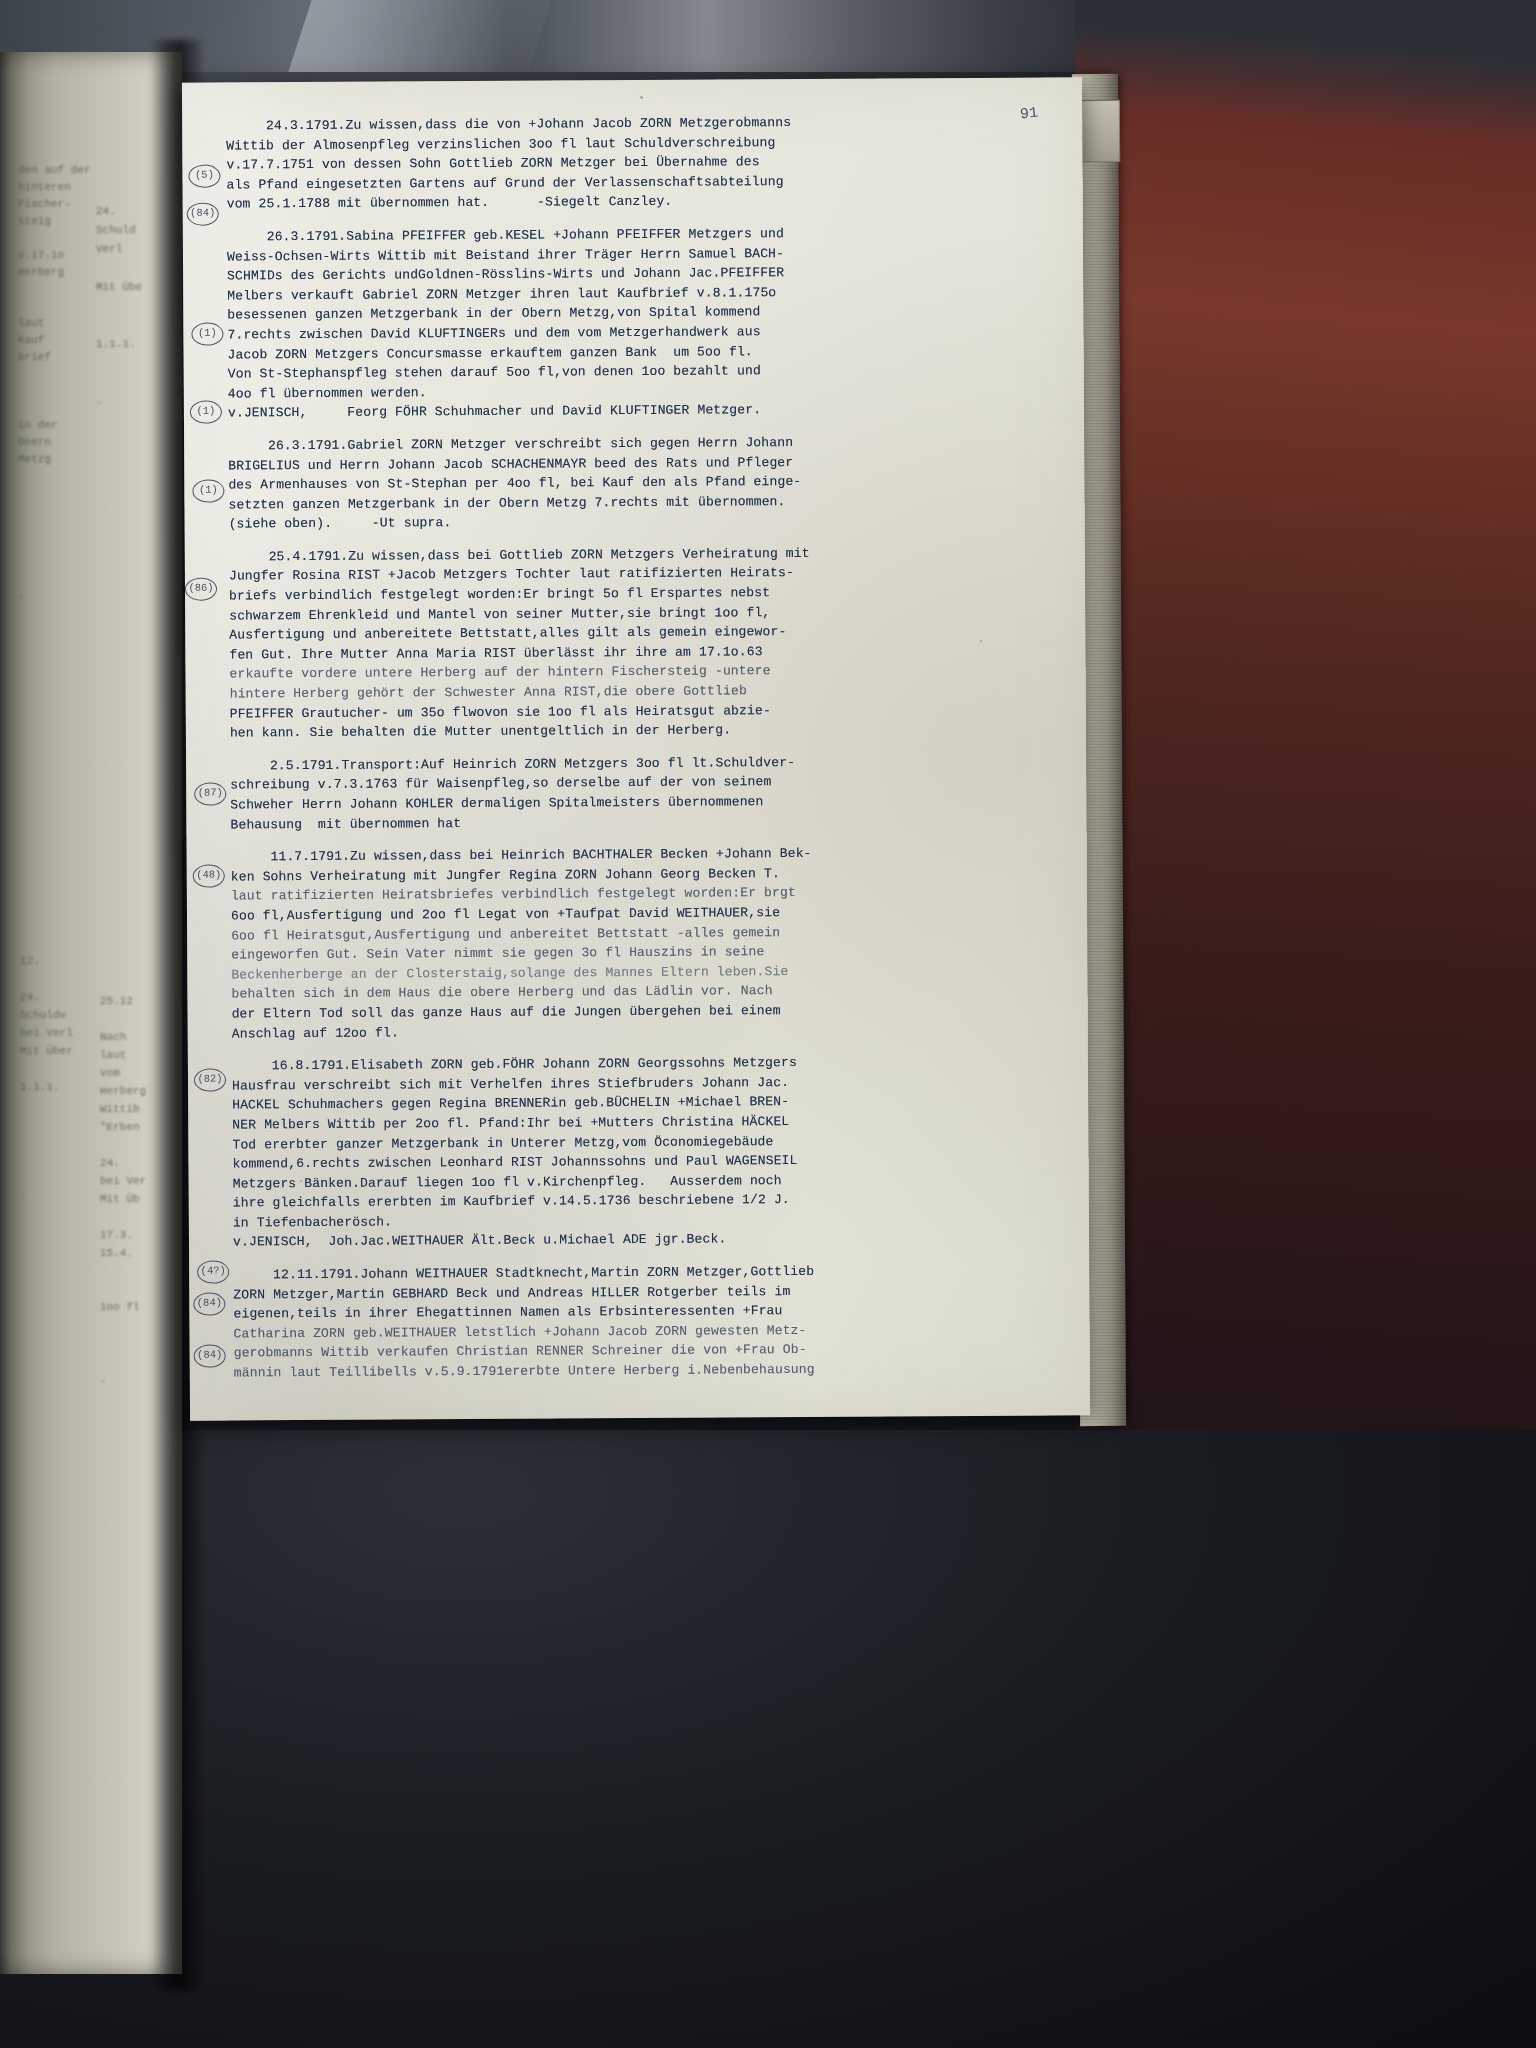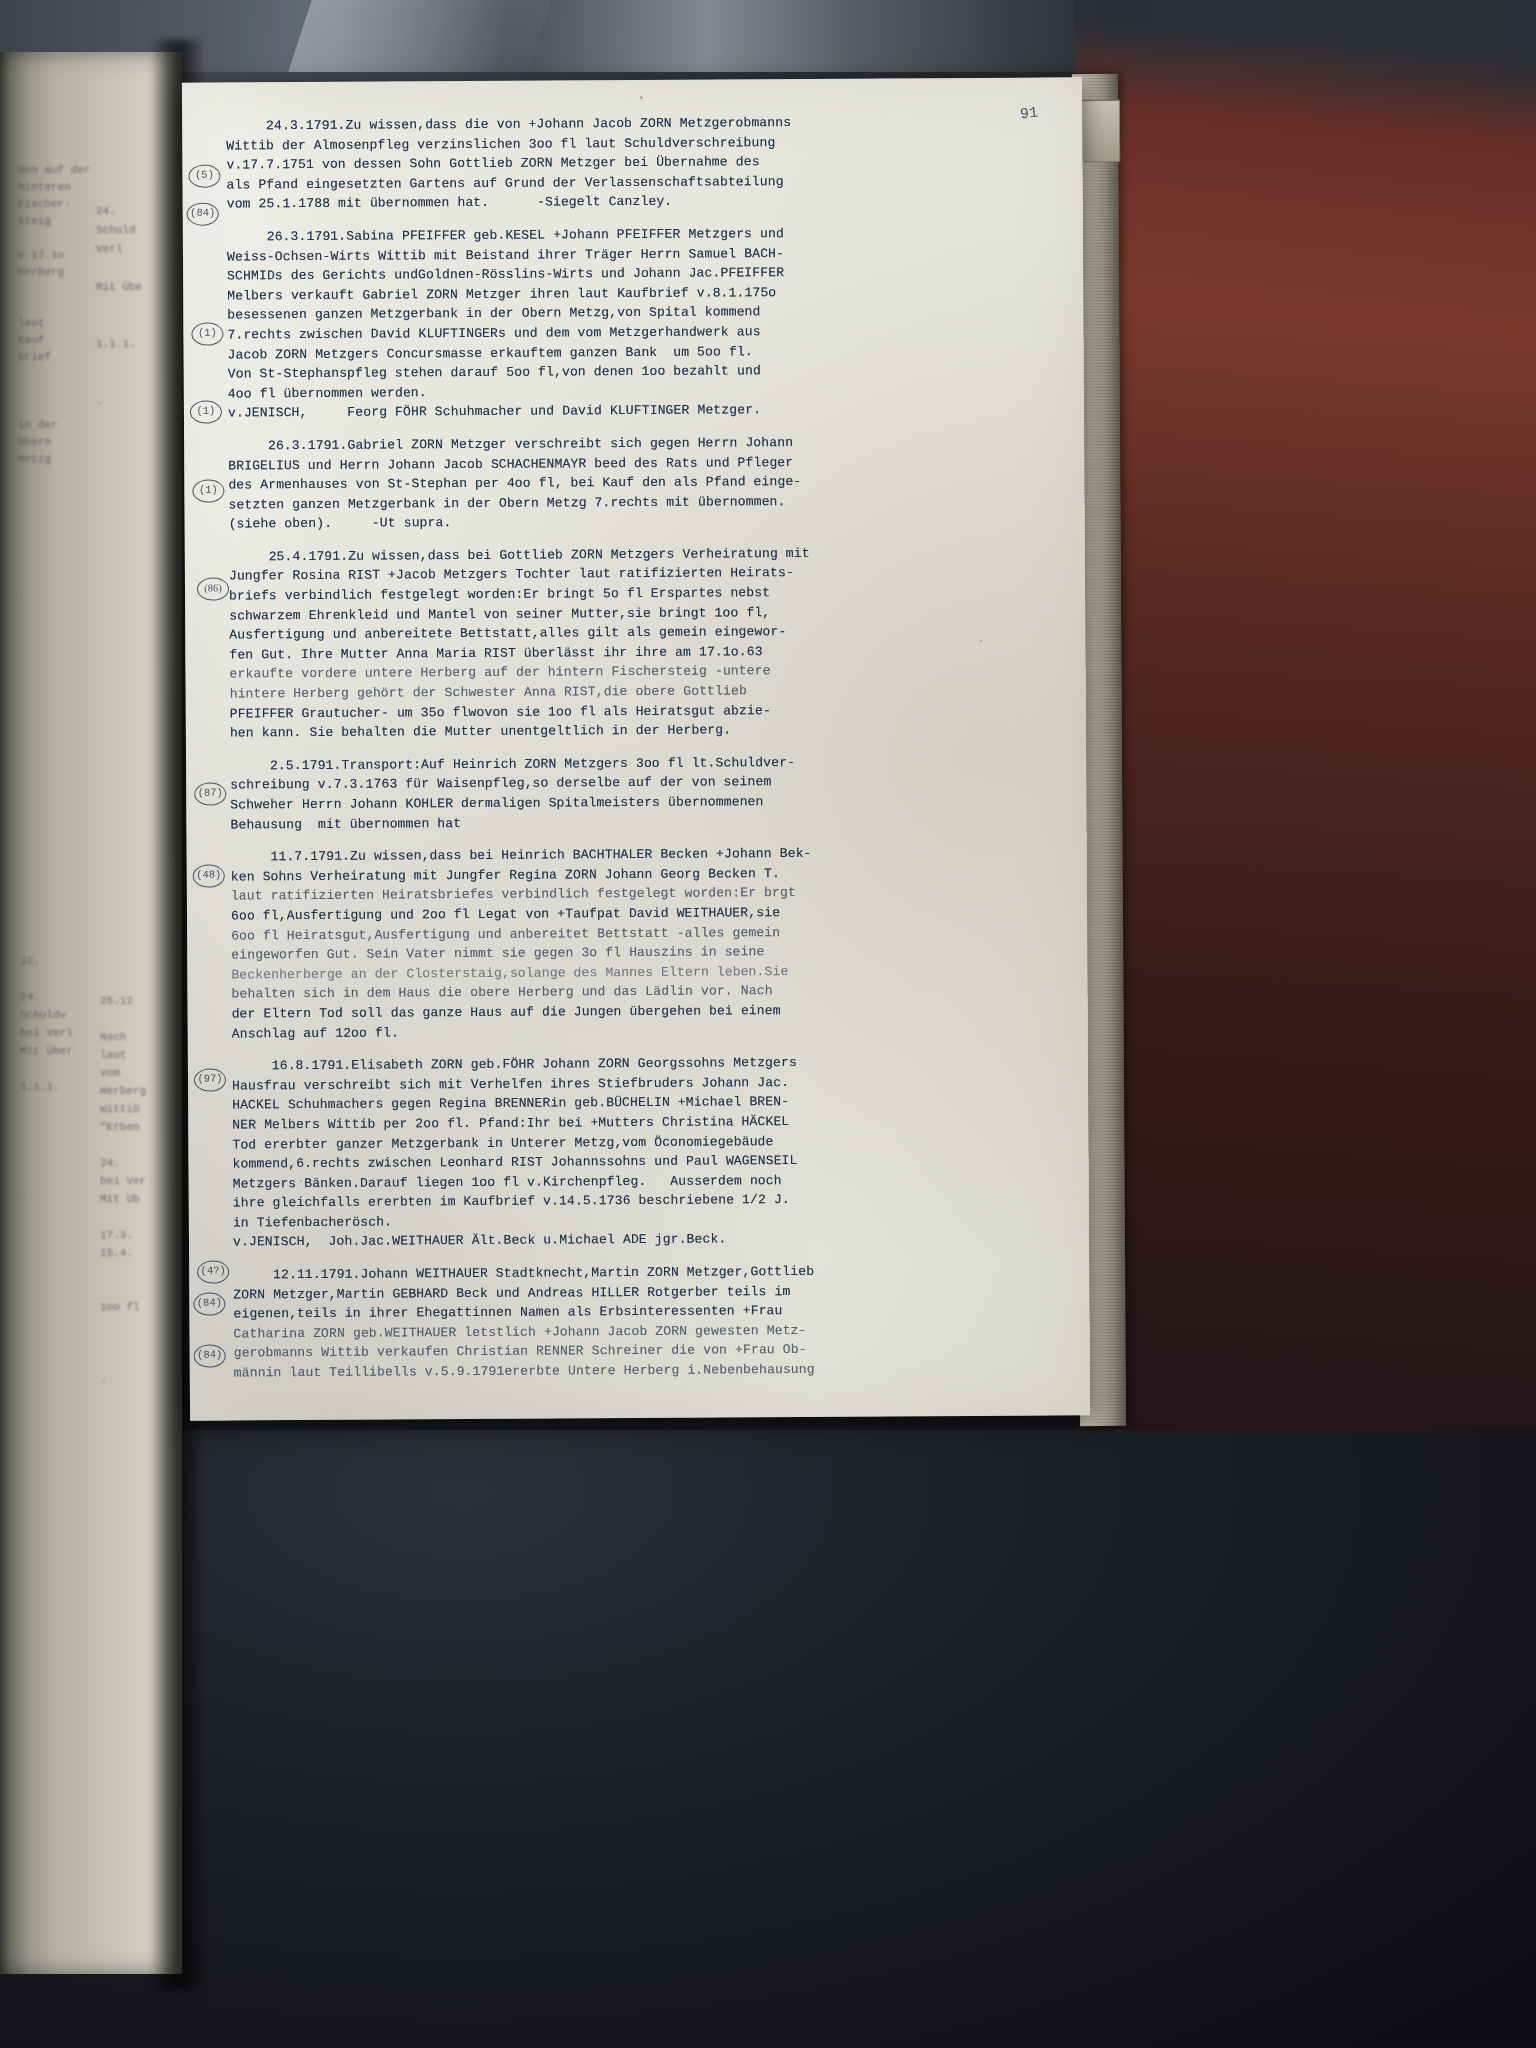--- a/index.html
+++ b/index.html
@@ -308,24 +308,24 @@
         <p class="fade">männin laut Teillibells v.5.9.1791ererbte Untere Herberg i.Nebenbehausung</p>
       </div>
 
     </div>
 
     <div class="margin-note" style="left:6px;top:82px;">(5)</div>
     <div class="margin-note" style="left:4px;top:120px;">(84)</div>
     <div class="margin-note" style="left:8px;top:240px;">(1)</div>
     <div class="margin-note" style="left:6px;top:318px;">(1)</div>
     <div class="margin-note" style="left:8px;top:397px;">(1)</div>
-    <div class="margin-note" style="left:12px;top:495px;font-family:Liberation Serif, serif;">(86)</div>
+    <div class="margin-note" style="left:0;top:495px;">(86)</div>
     <div class="margin-note" style="left:8px;top:700px;font-family:Liberation Mono, monospace;">(87)</div>
     <div class="margin-note" style="left:6px;top:782px;">(48)</div>
-    <div class="margin-note" style="left:6px;top:986px;">(97)</div>
+    <div class="margin-note" style="left:6px;top:986px;">(82)</div>
     <div class="margin-note" style="left:8px;top:1178px;">(4?)</div>
     <div class="margin-note" style="left:4px;top:1210px;">(84)</div>
     <div class="margin-note" style="left:4px;top:1262px;">(84)</div>
   </div>
 
   <div class="speck" style="left:640px;top:96px;width:3px;height:3px;"></div>
   <div class="speck" style="left:980px;top:640px;width:2px;height:2px;"></div>
   <div class="speck" style="left:300px;top:1180px;width:2px;height:2px;"></div>
 </div>
 

